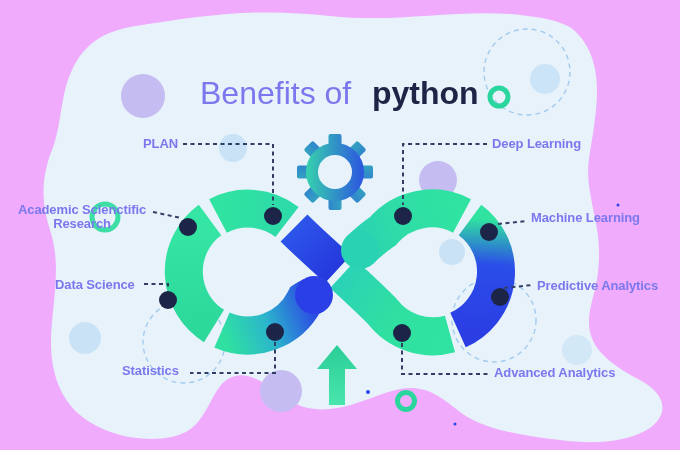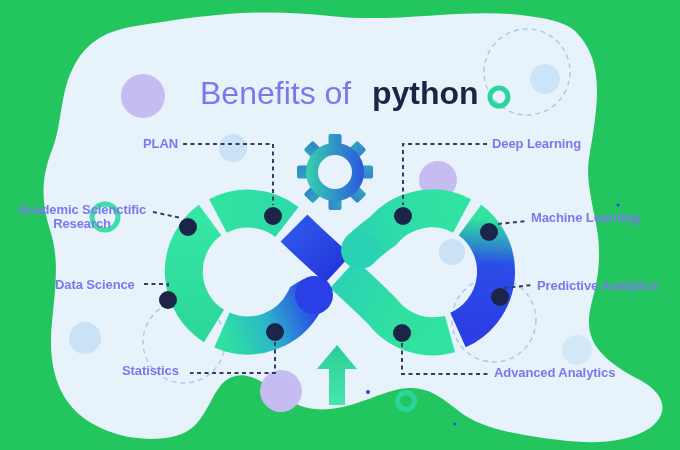--- a/index.html
+++ b/index.html
@@ -1,16 +1,16 @@
 <!DOCTYPE html>
 <html><head>
 <meta charset="utf-8">
 <style>
   html,body{margin:0;padding:0;background:#fff;}
-  .canvas{position:relative;width:680px;height:450px;background:#22c55e;overflow:hidden;
+  .canvas{position:relative;width:680px;height:450px;background:#f0abfc;overflow:hidden;
           font-family:"Liberation Sans",sans-serif;}
   svg{display:block;}
   .lbl{font-family:"Liberation Sans",sans-serif;font-weight:700;font-size:13px;fill:#7B78EE;letter-spacing:-0.1px;}
   .title-prefix{font-family:"Liberation Sans",sans-serif;font-weight:500;font-size:32px;fill:#7B78EE;}
   .title-main{font-family:"Liberation Sans",sans-serif;font-weight:800;font-size:32px;fill:#1D2547;}
   .connector{stroke:#333E64;stroke-width:2;stroke-dasharray:4 3.5;fill:none;}
   .dashed-circle{stroke:#A3CBEE;stroke-width:1.4;stroke-dasharray:5 4;fill:none;}
   .dot{fill:#1C2547;}
   .speck{fill:#2B46E8;}
 </style>

